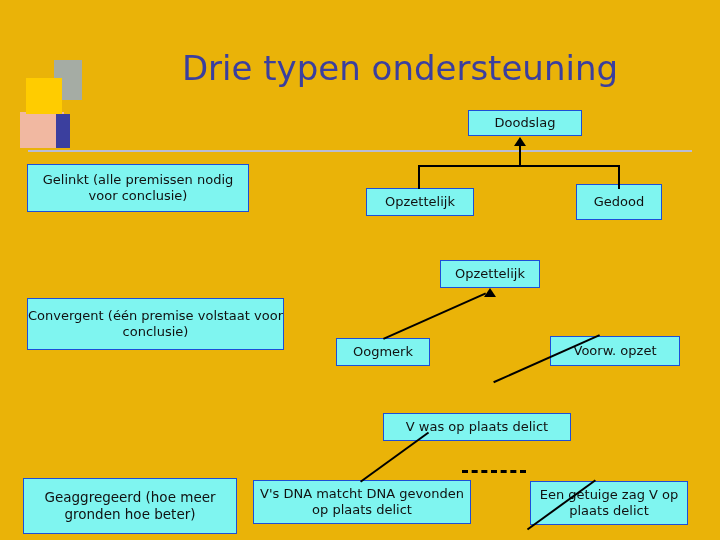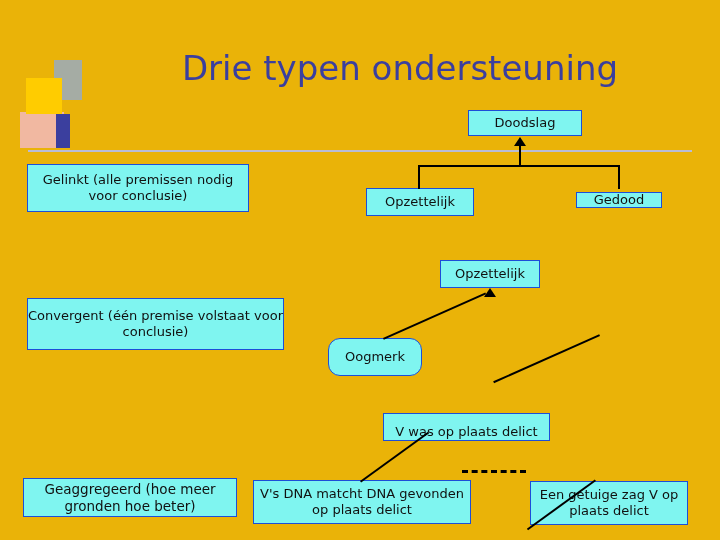--- a/index.html
+++ b/index.html
@@ -140,52 +140,55 @@
   </div>
 
   <div class="box cyan" style="left:468px; top:110px; width:114px; height:26px;">
     <span>Doodslag</span>
   </div>
 
   <div class="box cyan" style="left:366px; top:188px; width:108px; height:28px;">
     <span>Opzettelijk</span>
   </div>
 
-  <div class="box cyan" style="left:576px; top:192px; width:86px; height:16px;">
+  <div class="box cyan" style="left:576px; top:184px; width:86px; height:36px;">
     <span>Gedood</span>
   </div>
 
   <div class="ln hline" style="left:418px; top:165px; width:202px;"></div>
   <div class="ln vline" style="left:418px; top:165px; height:24px;"></div>
   <div class="ln vline" style="left:618px; top:165px; height:24px;"></div>
   <div class="ln vline" style="left:519px; top:146px; height:20px;"></div>
   <div class="arrow-up" style="left:514px; top:137px;"></div>
 
   <div class="box cyan" style="left:27px; top:298px; width:257px; height:52px;">
     <span>Convergent (één premise volstaat voor conclusie)</span>
   </div>
 
   <div class="box cyan" style="left:440px; top:260px; width:100px; height:28px;">
     <span>Opzettelijk</span>
   </div>
 
-  <div class="box cyan" style="left:328px; top:338px; width:94px; height:38px;border-radius:12px;">
+  <div class="box cyan" style="left:336px; top:338px; width:94px; height:28px;">
     <span>Oogmerk</span>
   </div>
 
+  <div class="box cyan" style="left:550px; top:336px; width:130px; height:30px;">
+    <span>Voorw. opzet</span>
+  </div>
 
   <div class="diag" style="left:383px; top:338px; width:112px; transform: rotate(-24deg);"></div>
   <div class="diag" style="left:600px; top:336px; width:116px; transform: rotate(180deg) rotate(-24deg);"></div>
   <div class="arrow-up" style="left:484px; top:288px;"></div>
 
-  <div class="box cyan" style="left:23px; top:478px; width:214px; height:39px; font-size:13.5px;">
+  <div class="box cyan" style="left:23px; top:478px; width:214px; height:56px; font-size:13.5px;">
     <span>Geaggregeerd (hoe meer gronden hoe beter)</span>
   </div>
 
-  <div class="box cyan" style="left:383px; top:413px; width:167px; height:28px;align-items:flex-end;">
+  <div class="box cyan" style="left:383px; top:413px; width:188px; height:28px;">
     <span>V was op plaats delict</span>
   </div>
 
   <div class="box cyan" style="left:253px; top:480px; width:218px; height:44px;">
     <span>V's DNA matcht DNA gevonden op plaats delict</span>
   </div>
 
   <div class="box cyan" style="left:530px; top:481px; width:158px; height:44px;">
     <span>Een getuige zag V op plaats delict</span>
   </div>

